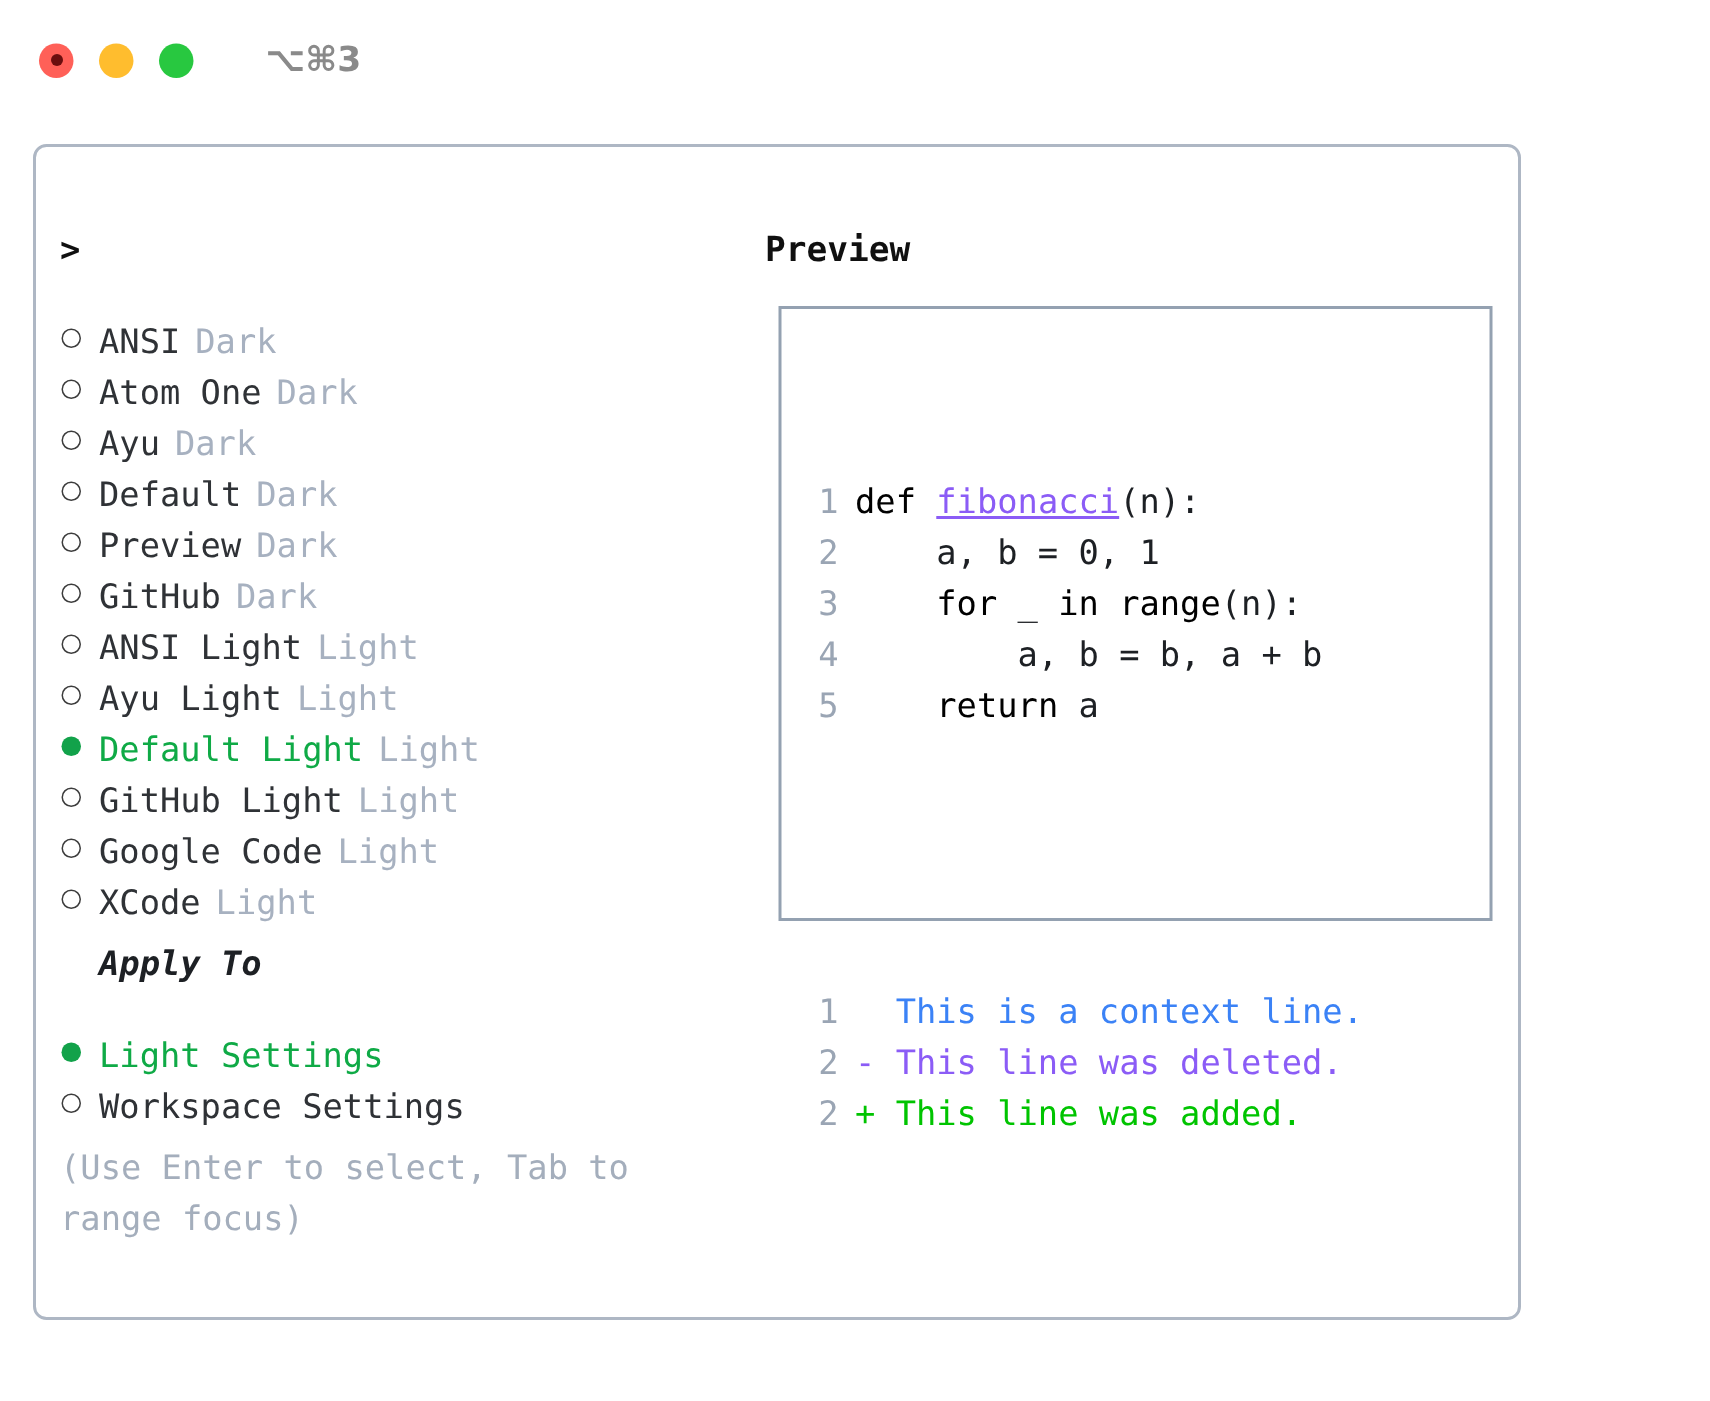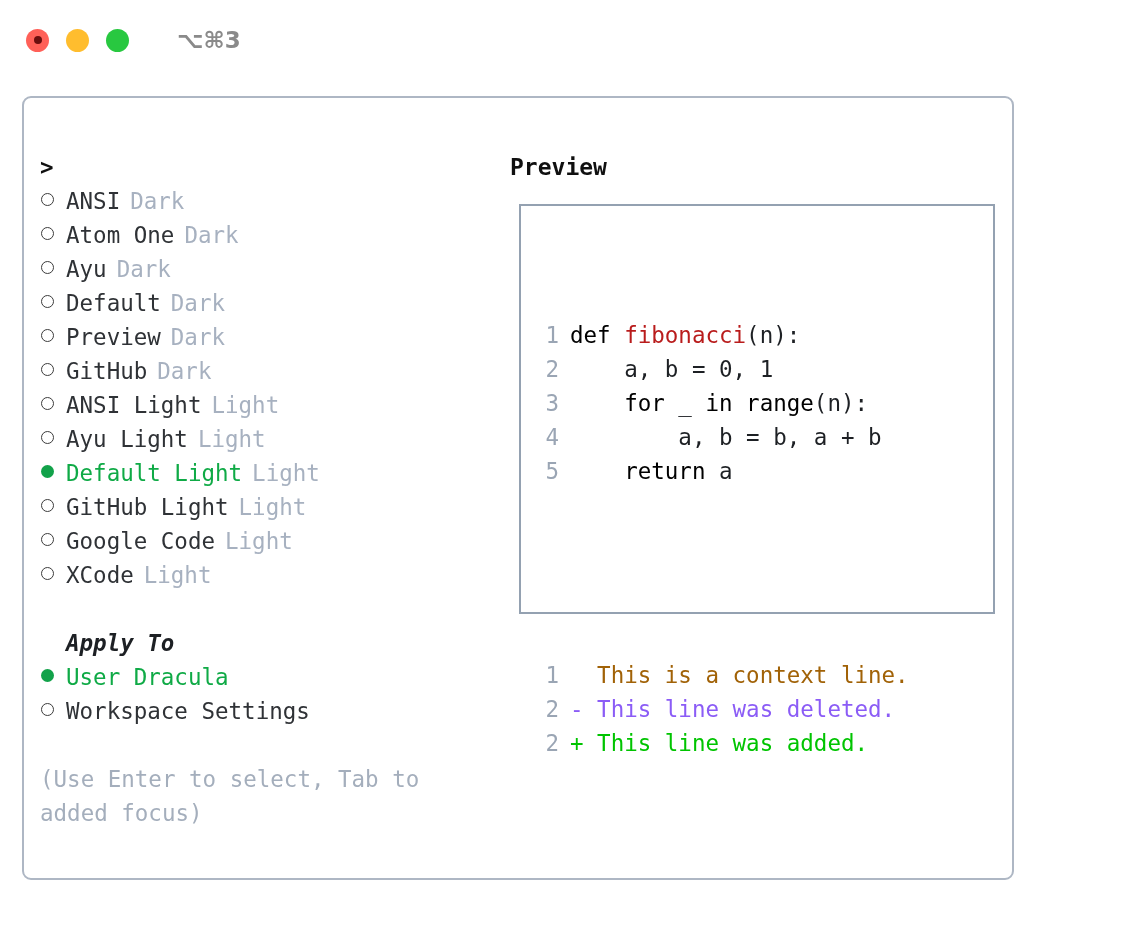--- a/index.html
+++ b/index.html
@@ -136,21 +136,21 @@
   }
   .header-row {
     font-weight: bold;
     color: #101010;
     font-size: 23px;
   }
   .header-row .marker {
     font-weight: bold;
     color: #101010;
   }
-  .label { color: #2f3236; }
+  .label { color: #2f3236; margin-top: 27px; }
   .label.sel { color: #0faa46; }
   .tag {
     color: #a7b1c0;
     margin-left: 10px;
   }
   .section-title {
     color: #1d2024;
     font-weight: bold;
     font-size: 22.5px;
     font-style: italic;
@@ -202,24 +202,24 @@
   .code-line { display: flex; }
   .ln {
     display: inline-block;
     width: 26px;
     flex: 0 0 26px;
     text-align: right;
     color: #9aa5b4;
     margin-right: 11px;
   }
   .kw  { color: #000000; }
-  .fn  { color: #b91c1c; }
+  .fn  { color: #8b5cf6; text-decoration: underline; }
   .txt { color: #1d2024; }
   .blank-line { height: 34px; }
-  .diff-ctx { color: #a16207; }
+  .diff-ctx { color: #3b82f6; }
   .diff-del { color: #8b5cf6; }
   .diff-add { color: #00c400; }
 </style>
 </head>
 <body>
 
 <div class="screen">
 
   <div class="titlebar">
     <div class="lights">
@@ -255,26 +255,26 @@
           </div>
 
         <div class="spacer-row"></div>
 
         <div class="row">
           <span class="marker"></span>
           <span class="section-title">Apply To</span>
         </div>
 
         <div id="apply-items">
-            <div class="row"><span class="marker"><span class="bullet-dot"></span></span><span class="label sel">User Dracula</span></div>
+            <div class="row"><span class="marker"><span class="bullet-dot"></span></span><span class="label sel">Light Settings</span></div>
             <div class="row"><span class="marker"><span class="bullet-ring"></span></span><span class="label">Workspace Settings</span></div>
           </div>
       </div>
 
-      <div class="hint">(Use Enter to select, Tab to added focus)</div>
+      <div class="hint">(Use Enter to select, Tab to range focus)</div>
 
       <div class="right-pane">
         <div class="preview-title">Preview</div>
 
         <div class="preview-box">
           <div class="code">
             <div id="code-lines"><div class="code-line"><span class="ln">1</span><span><span class="kw">def</span><span class="txt"> </span><span class="fn">fibonacci</span><span class="txt">(n):</span></span></div><div class="code-line"><span class="ln">2</span><span><span class="txt">    a, b = 0, 1</span></span></div><div class="code-line"><span class="ln">3</span><span><span class="txt">    </span><span class="kw">for</span><span class="txt"> _ </span><span class="kw">in</span><span class="txt"> </span><span class="kw">range</span><span class="txt">(n):</span></span></div><div class="code-line"><span class="ln">4</span><span><span class="txt">        a, b = b, a + b</span></span></div><div class="code-line"><span class="ln">5</span><span><span class="txt">    </span><span class="kw">return</span><span class="txt"> a</span></span></div></div>
             <div class="blank-line"></div>
             <div id="diff-lines"><div class="code-line"><span class="ln">1</span><span class="diff-ctx"><span> </span><span> This is a context line.</span></span></div><div class="code-line"><span class="ln">2</span><span class="diff-del"><span>-</span><span> This line was deleted.</span></span></div><div class="code-line"><span class="ln">2</span><span class="diff-add"><span>+</span><span> This line was added.</span></span></div></div>
           </div>

